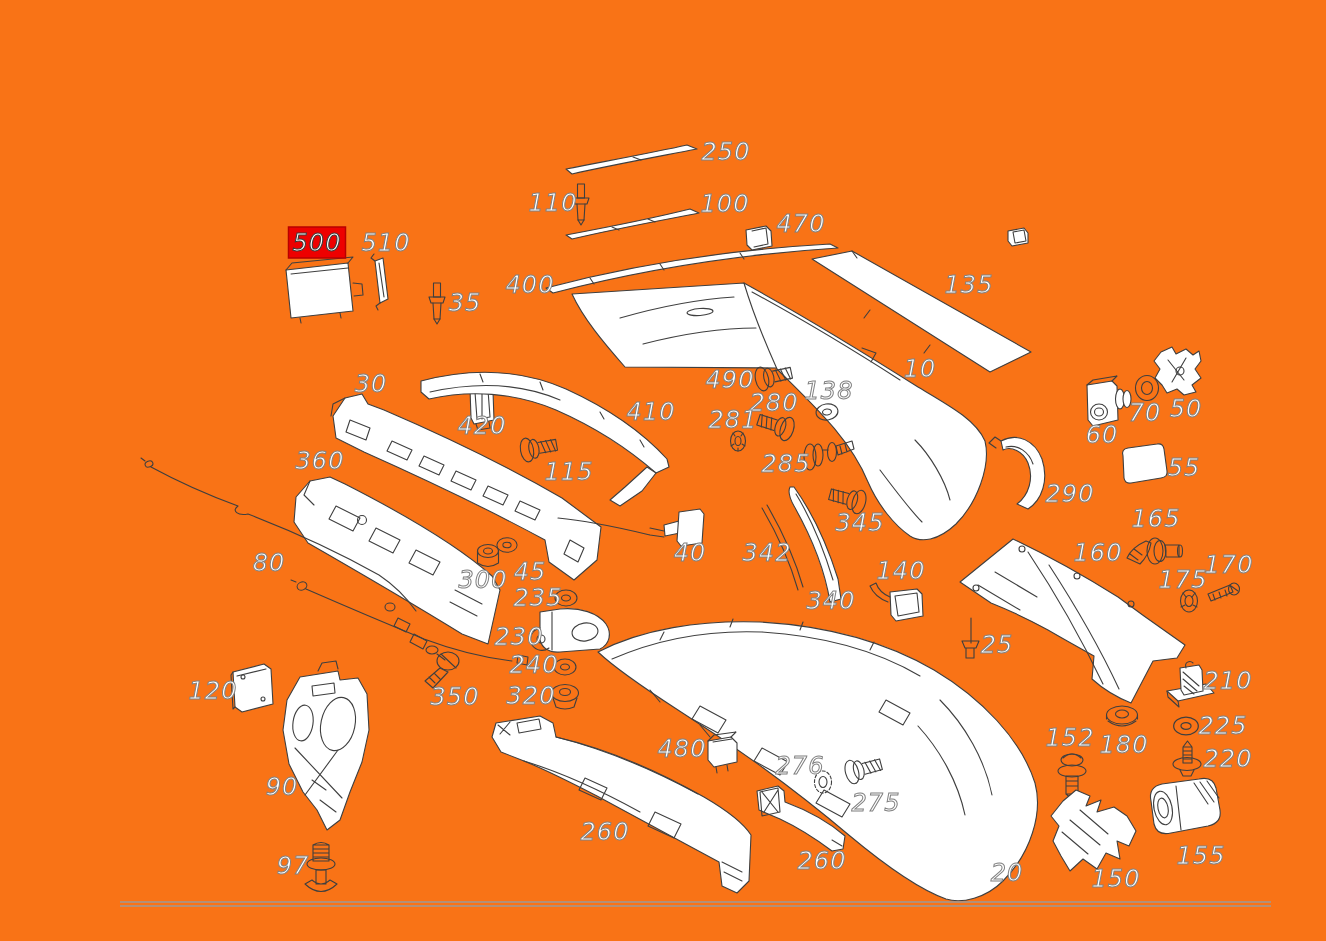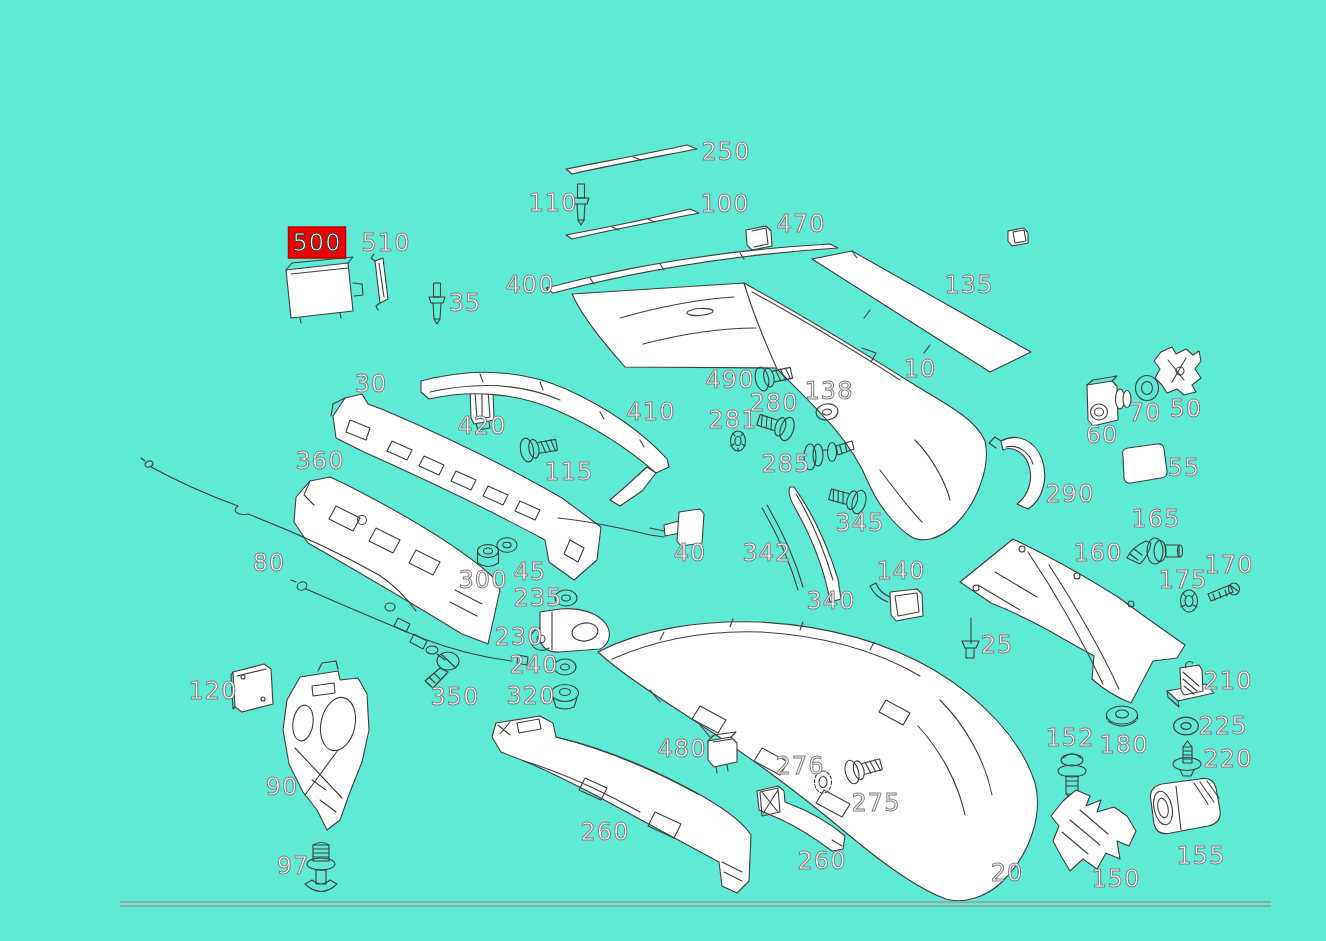--- a/index.html
+++ b/index.html
@@ -1,17 +1,17 @@
 <!DOCTYPE html>
 <html><head>
 <meta charset="utf-8">
 <style>
   html,body{margin:0;padding:0;background:#ffffff;}
-  .stage{position:relative;width:1326px;height:941px;background:#5eead4;overflow:hidden;
-         font-family:"DejaVu Sans", sans-serif;}
+  .stage{position:relative;width:1326px;height:941px;background:#f97316;overflow:hidden;
+         font-family:"DejaVu Sans", sans-serif;font-style:italic;}
   svg{display:block}
   .ln{fill:none;stroke:#3f3f3f;stroke-width:1.1;stroke-linejoin:round;stroke-linecap:round;}
   .fw{fill:#ffffff;stroke:#3f3f3f;stroke-width:1.1;stroke-linejoin:round;stroke-linecap:round;}
   .plabel{font-family:"DejaVu Sans", sans-serif;font-size:24px;letter-spacing:1px;
           fill:#ffffff;stroke:#818181;stroke-width:1px;text-anchor:middle;}
   .plabel.hl{stroke:#3c3c3c;stroke-width:1.1px;}
 </style>
 </head>
 <body>
 

